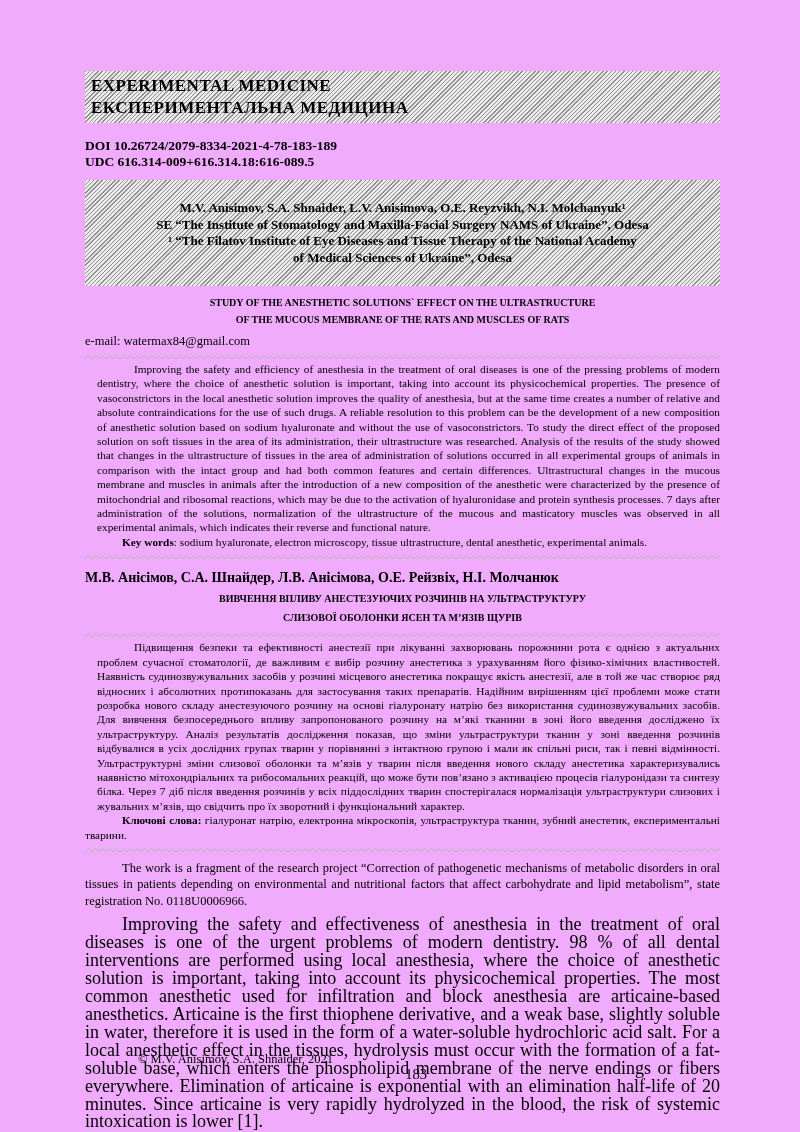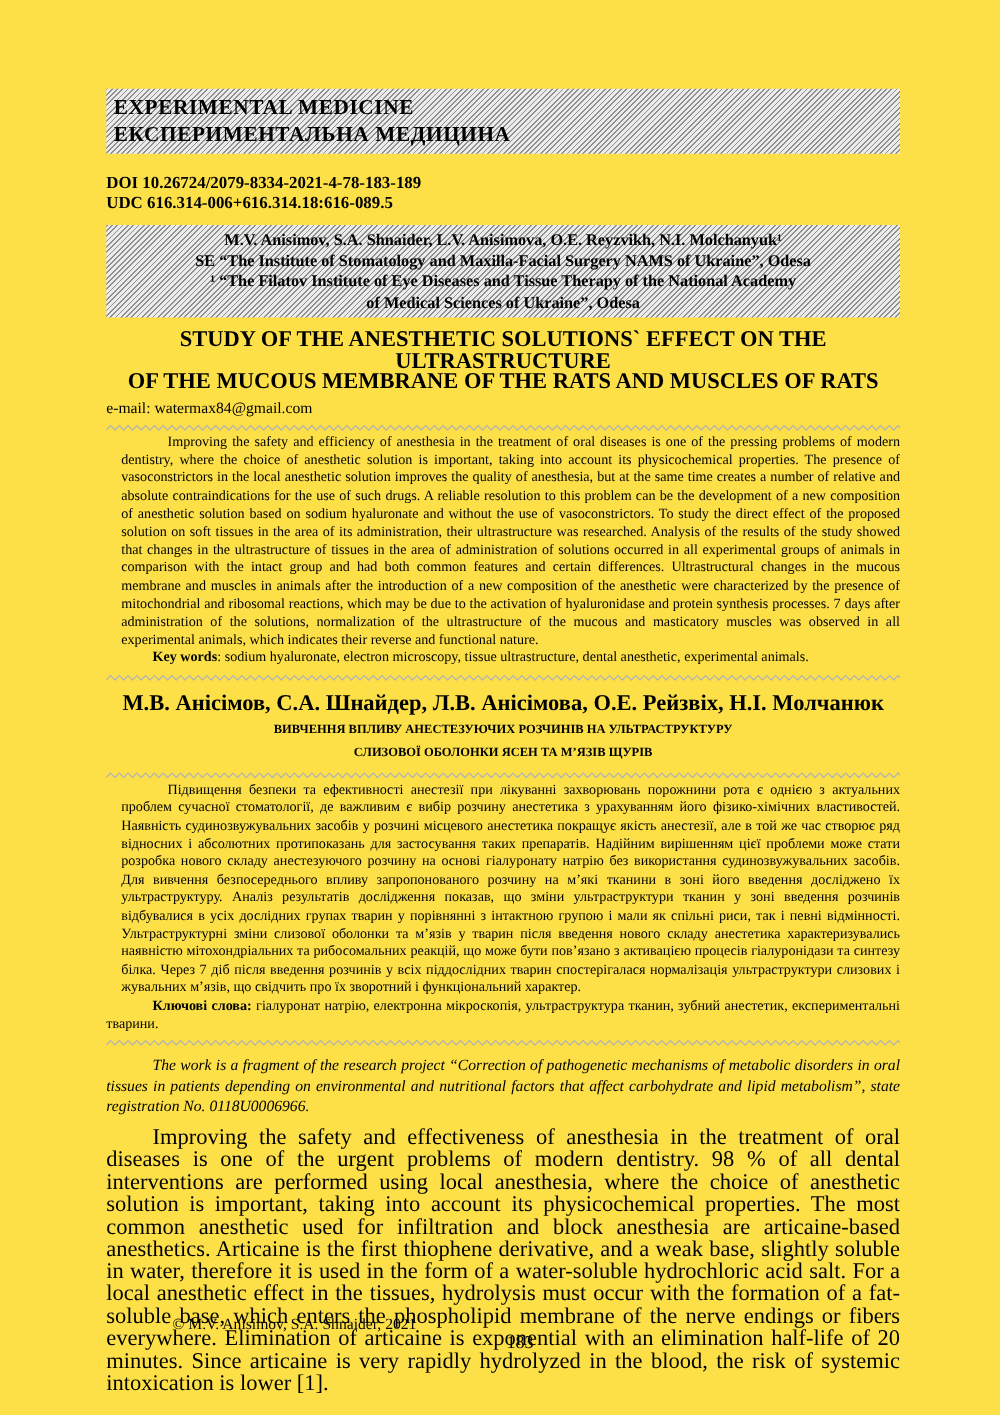--- a/index.html
+++ b/index.html
@@ -1,21 +1,21 @@
 <!DOCTYPE html>
 <html><head>
 <meta charset="utf-8">
 <style>
   html, body { margin: 0; padding: 0; background: #ffffff; }
   .page {
     position: relative;
     width: 800px;
     height: 1132px;
     margin: 0 auto;
-    background: #fde047;
+    background: #f0abfc;
     font-family: "Liberation Serif", serif;
     color: #000;
     box-sizing: border-box;
     padding: 71px 80px 0 85px;
     overflow: hidden;
   }
   
   .banner {
     background: repeating-linear-gradient(135deg, #8f8f8f 0px, #8f8f8f 1px, #ebebeb 1px, #ebebeb 3px);
   }
@@ -29,66 +29,65 @@
   .banner-top .left  { text-align: left; }
   .banner-top .right { text-align: left; }
   .ids {
     margin-top: 15px;
     font-size: 13.5px;
     font-weight: bold;
     line-height: 15.5px;
   }
   .authors-banner {
     margin-top: 11px;
-    padding: 4px 8px;
+    padding: 20px 8px;
     text-align: center;
     font-weight: bold;
     font-size: 13px;
     line-height: 16.5px;
   }
   .title-en {
     margin: 9px 0 0 0;
     text-align: center;
-    font-size: 18px;
+    font-size: 10px;
     font-weight: bold;
     line-height: 16.5px;
   }
   .email-line {
     margin-top: 6px;
     text-align: left;
     font-size: 12.5px;
     line-height: 15px;
   }
   .zz { display: block; margin: 5px 0 2px 0; }
   .abstract {
     margin: 2px 0 0 12px;
     font-size: 11.3px;
     line-height: 14.4px;
     text-align: justify;
     text-indent: 37px;
   }
   .kw { margin: 0; }
   .authors-uk {
     margin-top: 9px;
-    text-align: center;
+    text-align: left;
     font-weight: bold;
-    font-size: 18px;
+    font-size: 14px;
     line-height: 17px;
   }
   .title-uk {
     margin: 3px 0 0 0;
     text-align: center;
     font-size: 10px;
     font-weight: bold;
     line-height: 19px;
   }
   .note {
     margin: 7px 0 0 0;
     font-size: 12.5px;
-    font-style: italic;
     line-height: 16.5px;
     text-align: justify;
     text-indent: 37px;
   }
   .body-text {
     margin: 7px 0 0 0;
     font-size: 18px;
     line-height: 17.9px;
     text-align: justify;
     text-indent: 37px;
@@ -115,21 +114,21 @@
 
 <div class="page">
 
   <div class="banner banner-top">
     <div class="left">EXPERIMENTAL MEDICINE</div>
     <div class="right">ЕКСПЕРИМЕНТАЛЬНА МЕДИЦИНА</div>
   </div>
 
   <div class="ids">
     <div>DOI 10.26724/2079-8334-2021-4-78-183-189</div>
-    <div>UDC 616.314-006+616.314.18:616-089.5</div>
+    <div>UDC 616.314-009+616.314.18:616-089.5</div>
   </div>
 
   <div class="banner authors-banner">
     <div>M.V. Anisimov, S.A. Shnaider, L.V. Anisimova, O.E. Reyzvikh, N.I. Molchanyuk¹</div>
     <div>SE “The Institute of Stomatology and Maxilla-Facial Surgery NAMS of Ukraine”, Odesa</div>
     <div>¹ “The Filatov Institute of Eye Diseases and Tissue Therapy of the National Academy</div>
     <div>of Medical Sciences of Ukraine”, Odesa</div>
   </div>
 
   <div class="title-en">

